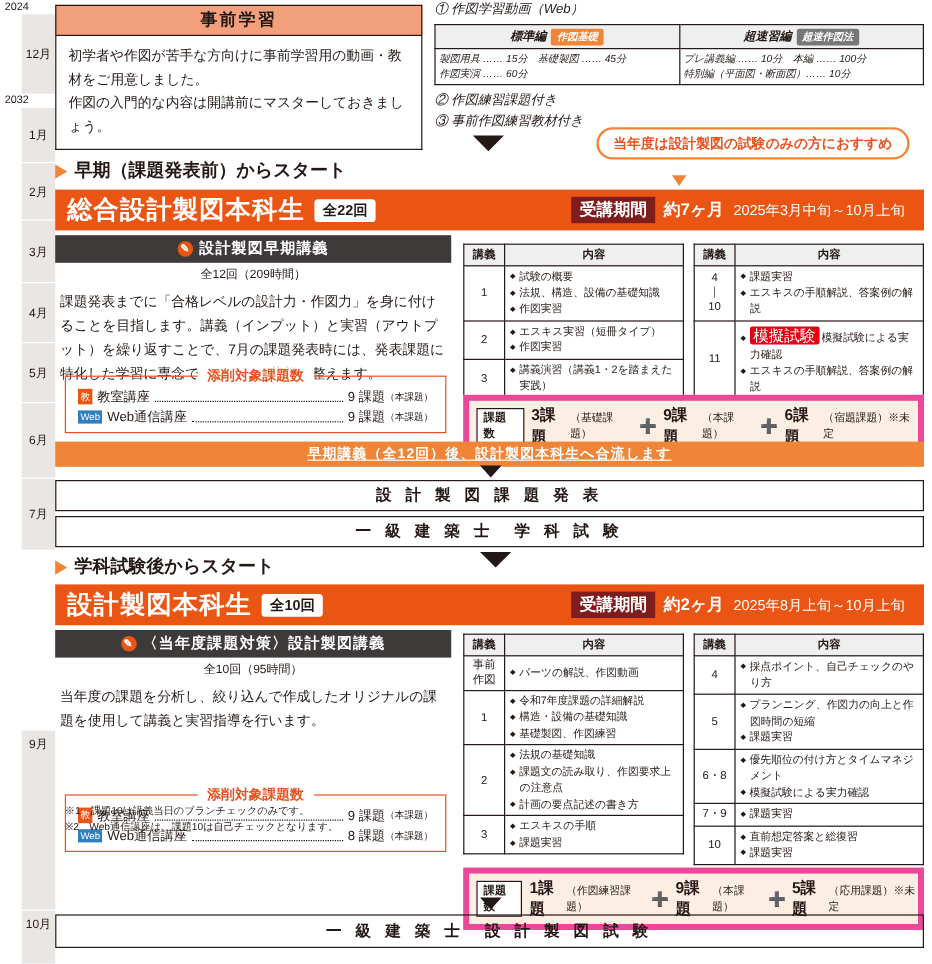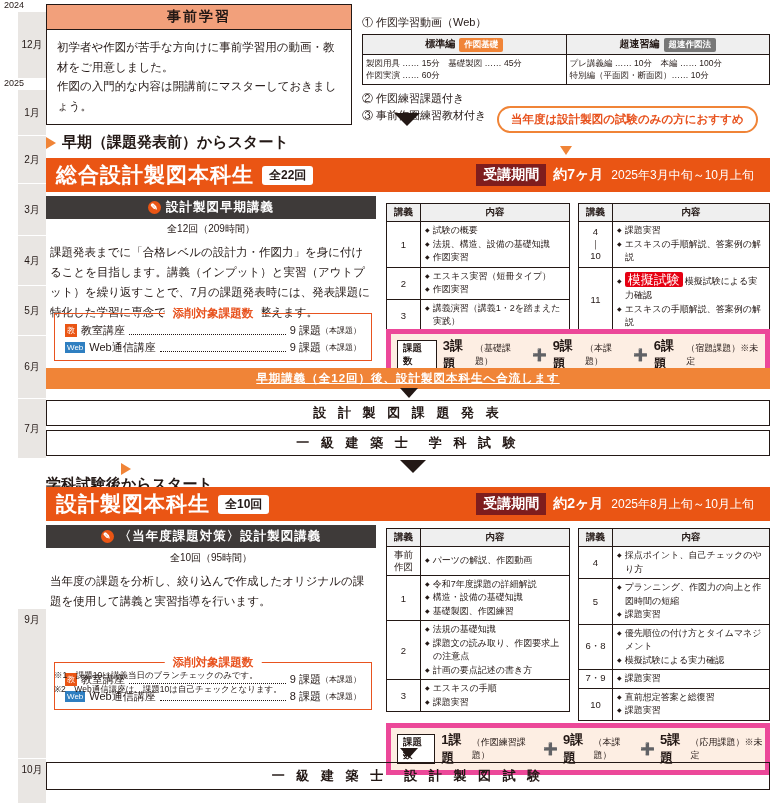--- a/index.html
+++ b/index.html
@@ -175,21 +175,21 @@
   }
   .notes { font-size: 8.5px; line-height: 1.7; }
 </style>
 </head>
 <body>
 
 <div class="page">
 
   <div class="timeline">
     <div class="yr" style="position:absolute;top:0;left:2px;">2024</div>
-    <div class="yr" style="position:absolute;top:78px;left:2px;">2025</div>
+    <div class="yr" style="position:absolute;top:78px;left:2px;">2032</div>
 
     <div class="mo" style="top:11px;height:67px;">12月</div>
     <div class="mo" style="top:89px;height:46px;">1月</div>
     <div class="mo" style="top:135px;height:48px;">2月</div>
     <div class="mo" style="top:183px;height:52px;">3月</div>
     <div class="mo" style="top:235px;height:50px;">4月</div>
     <div class="mo" style="top:285px;height:50px;">5月</div>
     <div class="mo" style="top:335px;height:63px;">6月</div>
     <div class="mo" style="top:398px;height:60px;">7月</div>
     <div class="mo" style="top:608px;height:150px;align-items:flex-start;padding-top:4px;">9月</div>
@@ -197,21 +197,21 @@
   </div>
 
   <div class="box" style="left:46px;top:4px;width:306px;">
     <div class="banner-head">事前学習</div>
     <div class="banner-body">
       <div>初学者や作図が苦手な方向けに事前学習用の動画・教材をご用意しました。</div>
       <div>作図の入門的な内容は開講前にマスターしておきましょう。</div>
     </div>
   </div>
 
-  <div class="box" style="left:362px;top:14px;width:408px;">
+  <div class="box" style="left:362px;top:0;width:408px;font-style:italic;">
     <div class="rt-item">① 作図学習動画（Web）</div>
     <table class="tbl" style="margin-top:3px;">
       <tbody>
           <tr>
         <td class="hd" style="width:50%;">
           <span>標準編</span><span class="pillsm">作図基礎</span>
         </td>
         <td class="hd" style="width:50%;">
           <span>超速習編</span><span class="pillsm gray">超速作図法</span>
         </td>
@@ -369,21 +369,21 @@
       <span class="kadai-sub">（宿題課題）※未定</span>
   </div>
 
   <div class="box merge-bar" style="left:46px;top:368px;width:724px;">早期講義（全12回）後、設計製図本科生へ合流します</div>
 
   <div class="box tri-down small" style="left:400px;top:388px;"></div>
 
   <div class="box wide-bar" style="left:46px;top:400px;width:724px;height:26px;">設 計 製 図 課 題 発 表</div>
   <div class="box wide-bar" style="left:46px;top:430px;width:724px;height:26px;text-align:center;">一 級 建 築 士　学 科 試 験</div>
 
-  <div class="box" style="left:46px;top:463px;display:flex;align-items:center;flex-direction:column;">
+  <div class="box" style="left:46px;top:463px;display:flex;align-items:center;">
     <span class="tri-right"></span>
     <span class="sec-title">学科試験後からスタート</span>
   </div>
   <div class="box tri-down" style="left:400px;top:460px;"></div>
 
   <div class="box course-bar" style="left:46px;top:487px;width:724px;">
     <span class="course-name">設計製図本科生</span>
     <span class="count-badge">全10回</span>
     <span style="flex:1;"></span>
     <span class="term-badge">受講期間</span>

